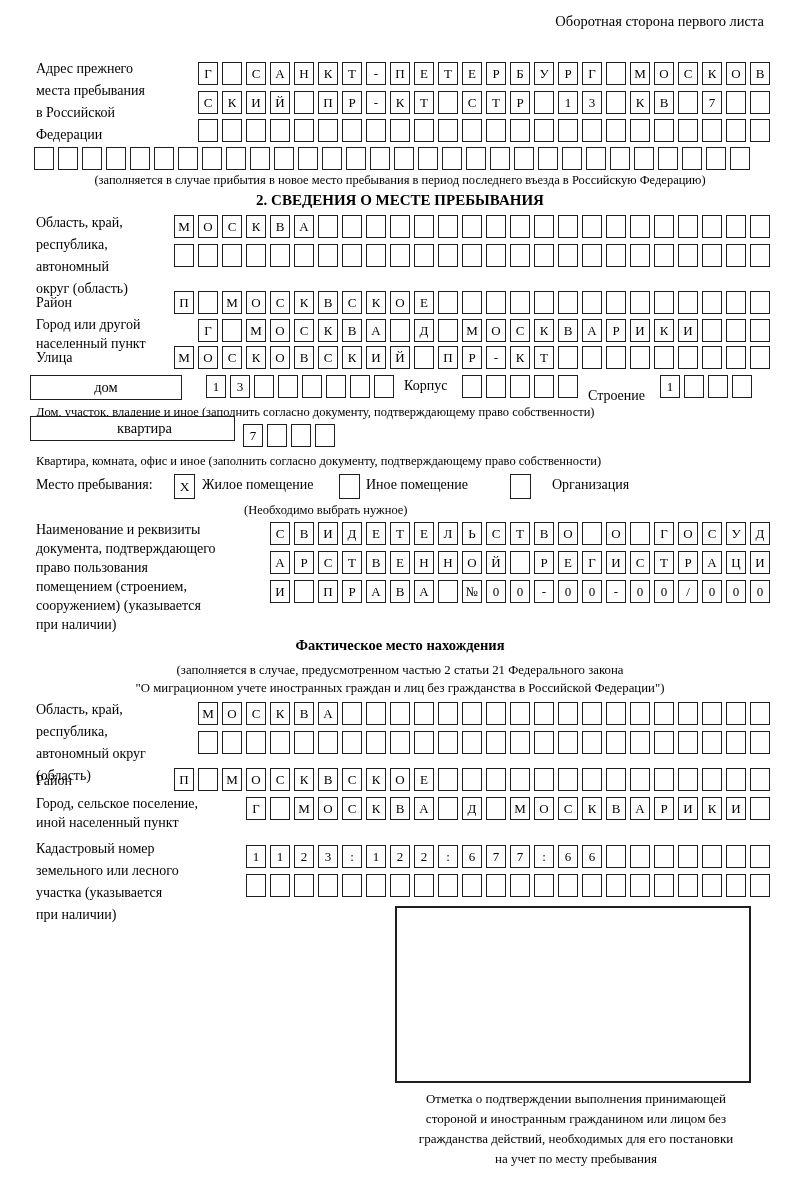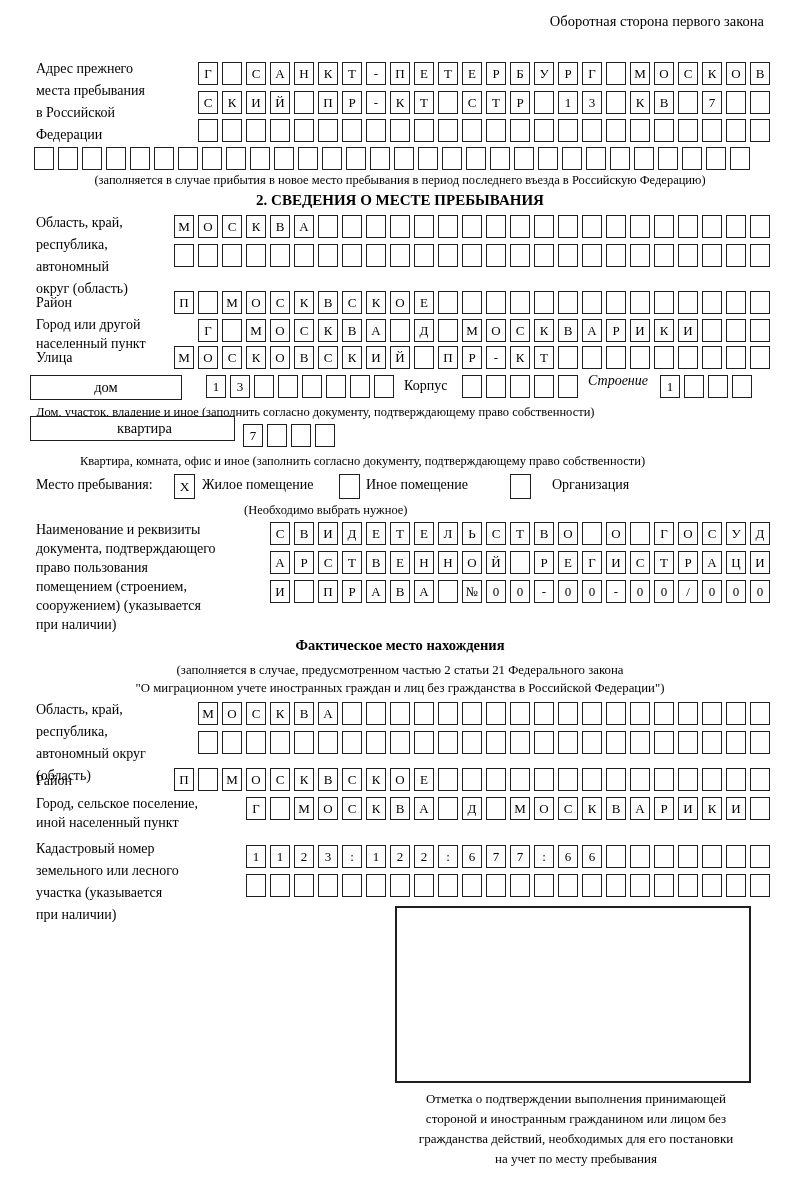--- a/index.html
+++ b/index.html
@@ -49,21 +49,21 @@
     width:356px;height:177px;
     border:2px solid #1f1f1f;background:#fff;
   }
   .stampcap{white-space:pre-line;line-height:20px;font-size:13px;text-align:center;}
 </style>
 </head>
 <body>
 
 <div class="page">
 
-  <div class="abs" style="top:13px;right:36px;font-size:14.5px;">Оборотная сторона первого закона</div>
+  <div class="abs" style="top:13px;right:36px;font-size:14.5px;">Оборотная сторона первого листа</div>
 
   <div class="abs lbl" style="left:36px;top:58px;">Адрес прежнего
 места пребывания
 в Российской
 Федерации</div>
   <div class="abs grid" style="left:198px;top:62px;">
       <span class="cell">Г</span>
       <span class="cell"></span>
       <span class="cell">С</span>
       <span class="cell">А</span>
@@ -334,37 +334,37 @@
       <span class="cell"></span>
     </div>
   <div class="abs" style="left:404px;top:378px;">Корпус</div>
   <div class="abs grid" style="left:462px;top:375px;">
       <span class="cell"></span>
       <span class="cell"></span>
       <span class="cell"></span>
       <span class="cell"></span>
       <span class="cell"></span>
     </div>
-  <div class="abs" style="left:588px;top:373px;font-style:italic;">Строение</div>
+  <div class="abs" style="left:588px;top:388px;">Строение</div>
   <div class="abs grid" style="left:660px;top:375px;">
       <span class="cell">1</span>
       <span class="cell"></span>
       <span class="cell"></span>
       <span class="cell"></span>
     </div>
   <div class="abs caption" style="left:36px;top:405px;">Дом, участок, владение и иное (заполнить согласно документу, подтверждающему право собственности)</div>
 
   <div class="abs bigbox" style="left:30px;top:416px;width:205px;padding-left:24px;">квартира</div>
   <div class="abs grid" style="left:243px;top:424px;">
       <span class="cell">7</span>
       <span class="cell"></span>
       <span class="cell"></span>
       <span class="cell"></span>
     </div>
-  <div class="abs caption" style="left:36px;top:454px;margin-left:44px;">Квартира, комната, офис и иное (заполнить согласно документу, подтверждающему право собственности)</div>
+  <div class="abs caption" style="left:36px;top:454px;">Квартира, комната, офис и иное (заполнить согласно документу, подтверждающему право собственности)</div>
 
   <div class="abs" style="left:36px;top:477px;">Место пребывания:</div>
   <div class="abs cbx" style="left:174px;top:474px;">X</div>
   <div class="abs" style="left:202px;top:477px;">Жилое помещение</div>
   <div class="abs cbx" style="left:339px;top:474px;"></div>
   <div class="abs" style="left:366px;top:477px;">Иное помещение</div>
   <div class="abs cbx" style="left:510px;top:474px;"></div>
   <div class="abs" style="left:552px;top:477px;">Организация</div>
   <div class="abs caption" style="left:244px;top:503px;">(Необходимо выбрать нужное)</div>
 

